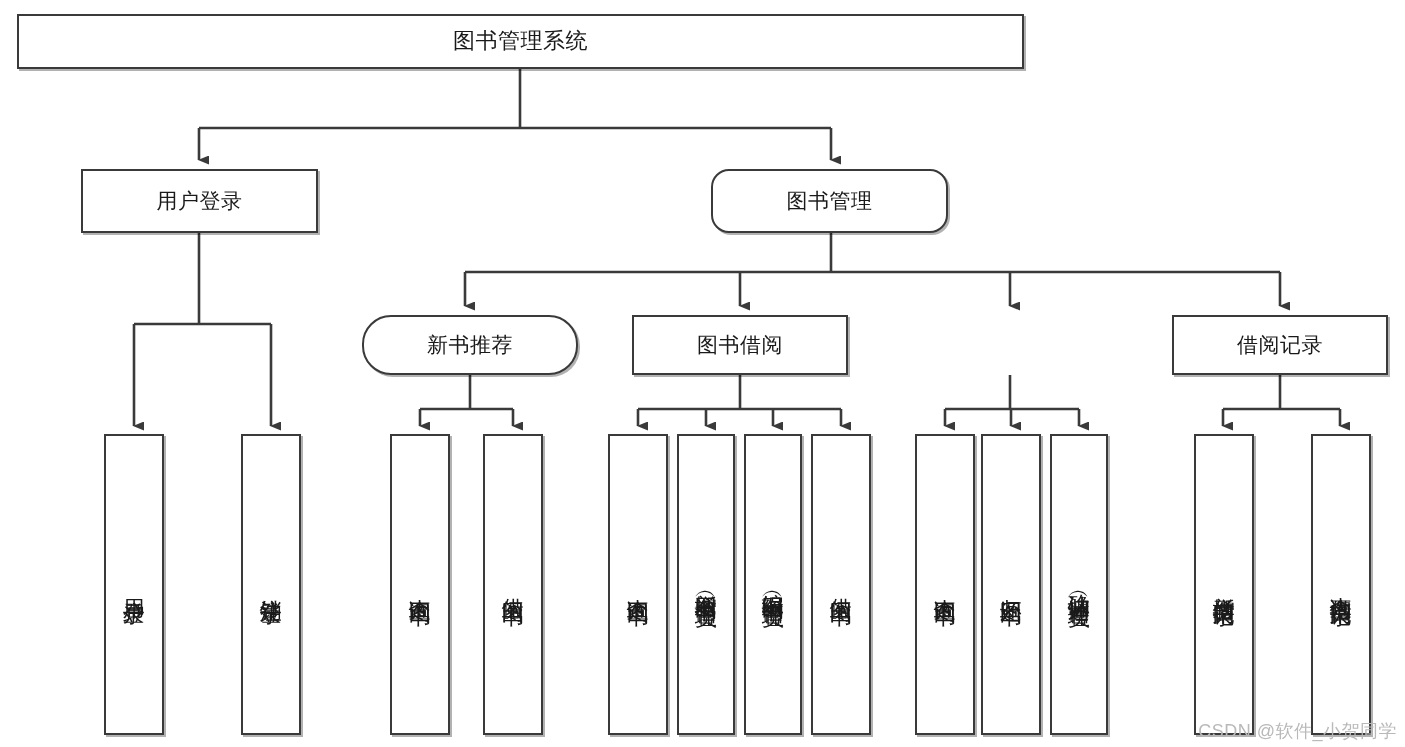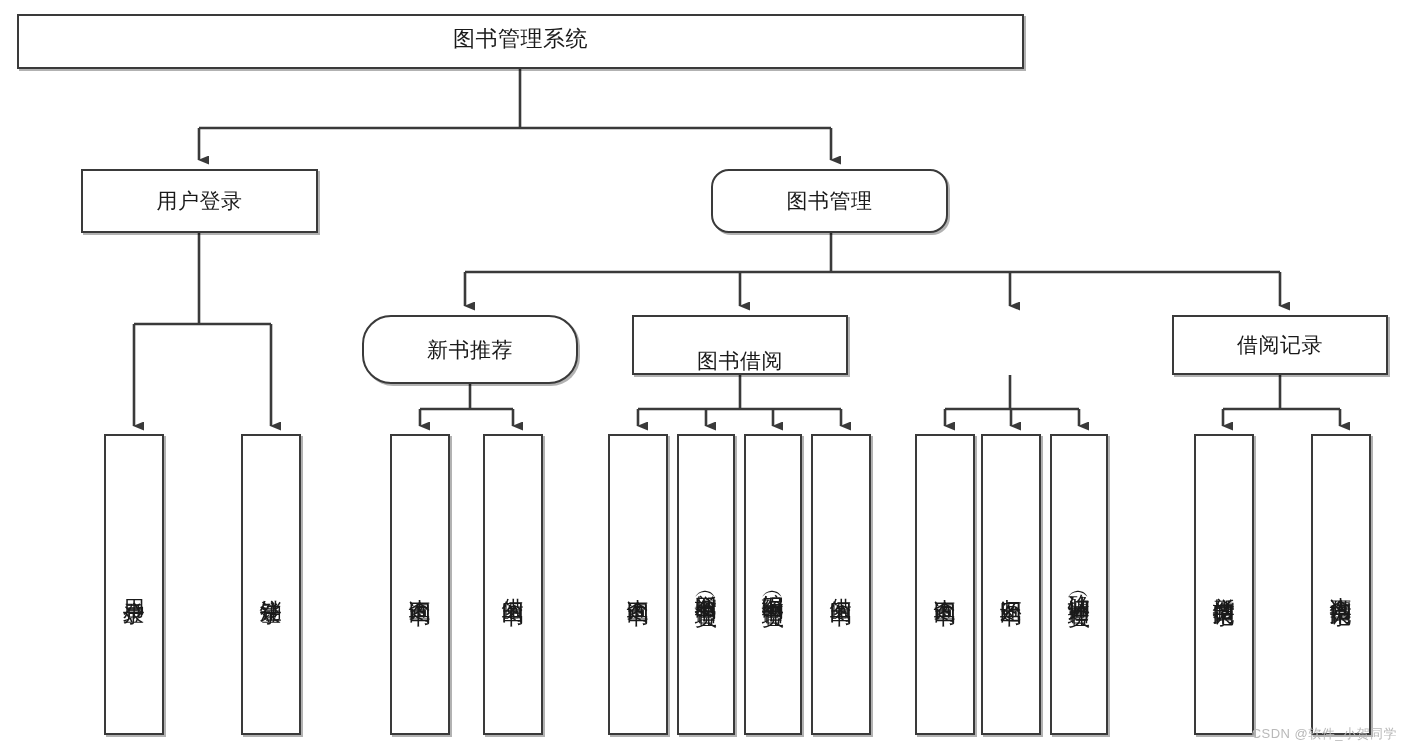--- a/index.html
+++ b/index.html
@@ -62,21 +62,21 @@
     text-orientation: upright;
     font-size: 22px;
     line-height: 1.15;
     letter-spacing: 2px;
     white-space: nowrap;
   }
   #watermark {
     position: absolute;
     right: 8px;
     bottom: 4px;
-    font-size: 13px;
+    font-size: 18px;
     color: #b9b9b9;
     z-index: 5;
     white-space: nowrap;
     letter-spacing: 0.5px;
   }
 </style>
 </head>
 <body>
 
 <div id="diagram-root">
@@ -124,37 +124,37 @@
       <path d="M 1011,409 L 1011,426" marker-end="url(#arrowhead)"></path>
       <path d="M 1079,409 L 1079,426" marker-end="url(#arrowhead)"></path>
 
       <path d="M 1280,375 L 1280,409"></path>
       <path d="M 1223,409 L 1340,409"></path>
       <path d="M 1223,409 L 1223,426" marker-end="url(#arrowhead)"></path>
       <path d="M 1340,409 L 1340,426" marker-end="url(#arrowhead)"></path>
     </g>
   </svg>
 
-  <div class="node horiz root" style="left:17px; top:14px; width:1007px; height:55px;font-family:Liberation Mono, monospace;">
+  <div class="node horiz root" style="left:17px; top:14px; width:1007px; height:55px;">
     <span class="node-label">图书管理系统</span>
   </div>
 
   <div class="node horiz" style="left:81px; top:169px; width:237px; height:64px;">
     <span class="node-label">用户登录</span>
   </div>
 
   <div class="node horiz" style="left:711px; top:169px; width:237px; height:64px;border-radius:18px;">
     <span class="node-label">图书管理</span>
   </div>
 
-  <div class="node horiz" style="left:362px; top:315px; width:216px; height:69px;border-radius:29px;">
+  <div class="node horiz" style="left:362px; top:315px; width:216px; height:60px;border-radius:29px;">
     <span class="node-label">新书推荐</span>
   </div>
 
-  <div class="node horiz" style="left:632px; top:315px; width:216px; height:60px;align-items:flex-end;">
+  <div class="node horiz" style="left:632px; top:315px; width:216px; height:60px;">
     <span class="node-label">图书借阅</span>
   </div>
 
 
   <div class="node horiz" style="left:1172px; top:315px; width:216px; height:60px;justify-content:center;">
     <span class="node-label">借阅记录</span>
   </div>
 
   <div class="node leaf" style="left:104px; top:434px; width:60px; height:301px;">
     <span class="node-label">用户登录</span>

